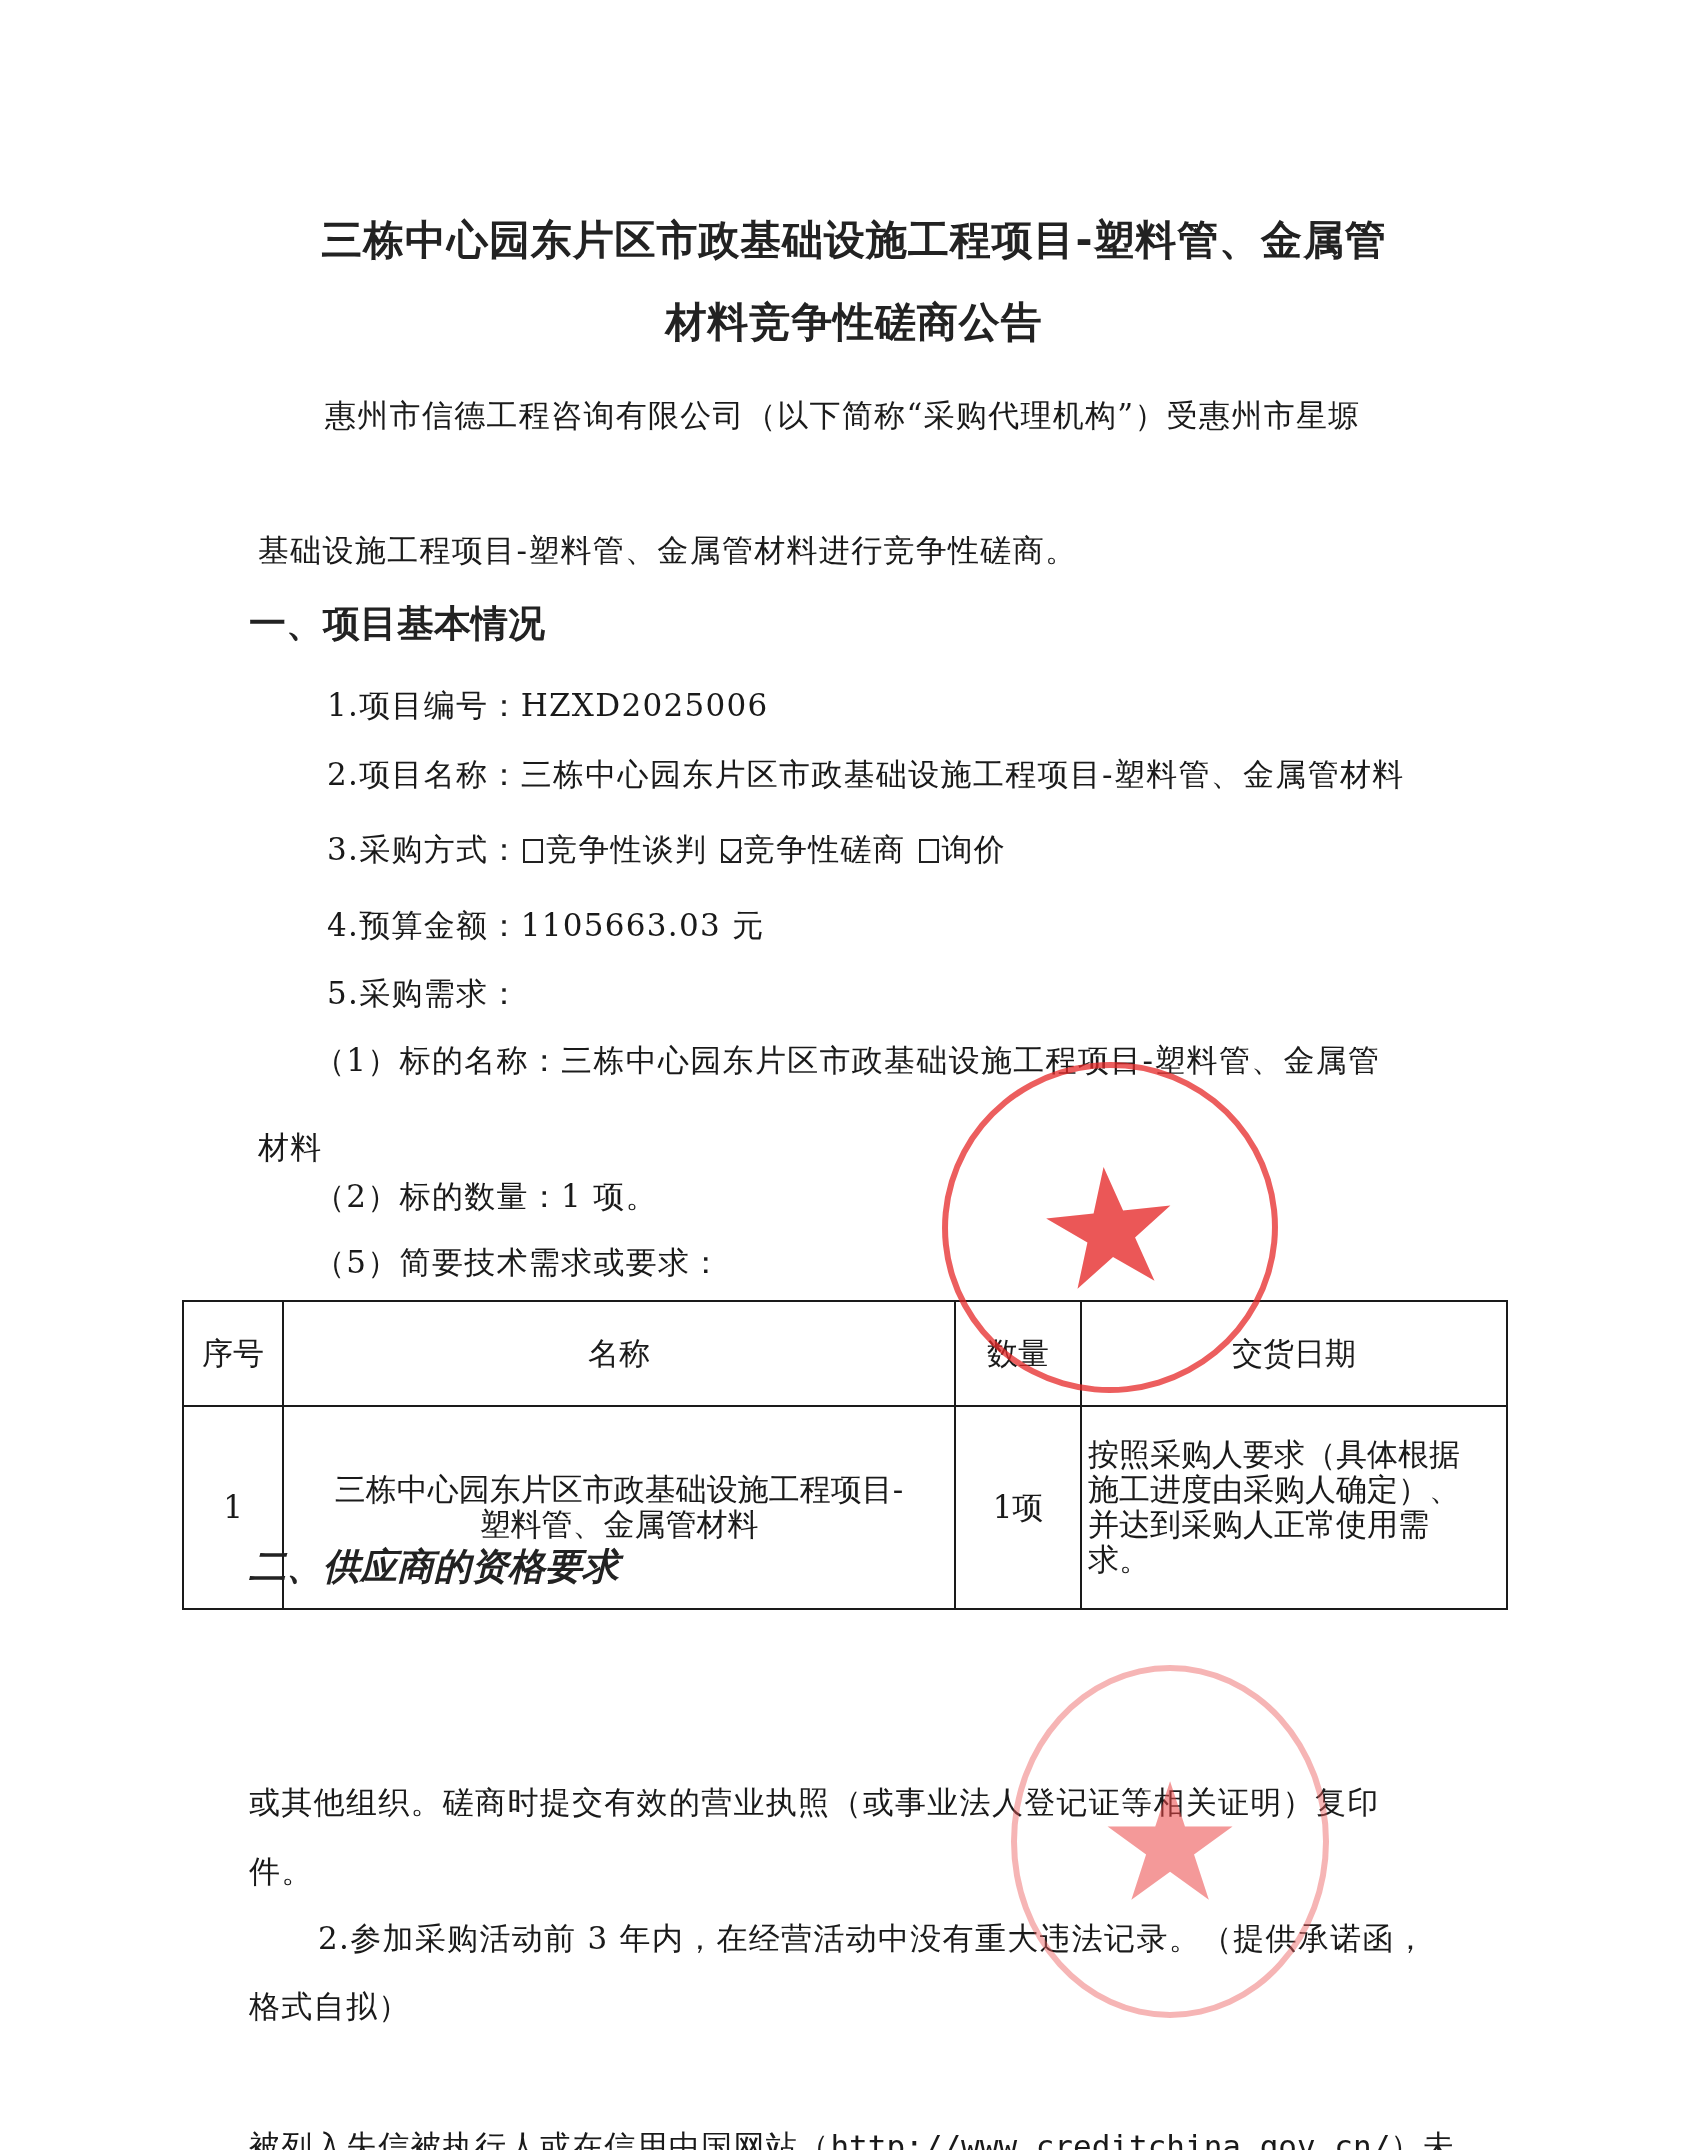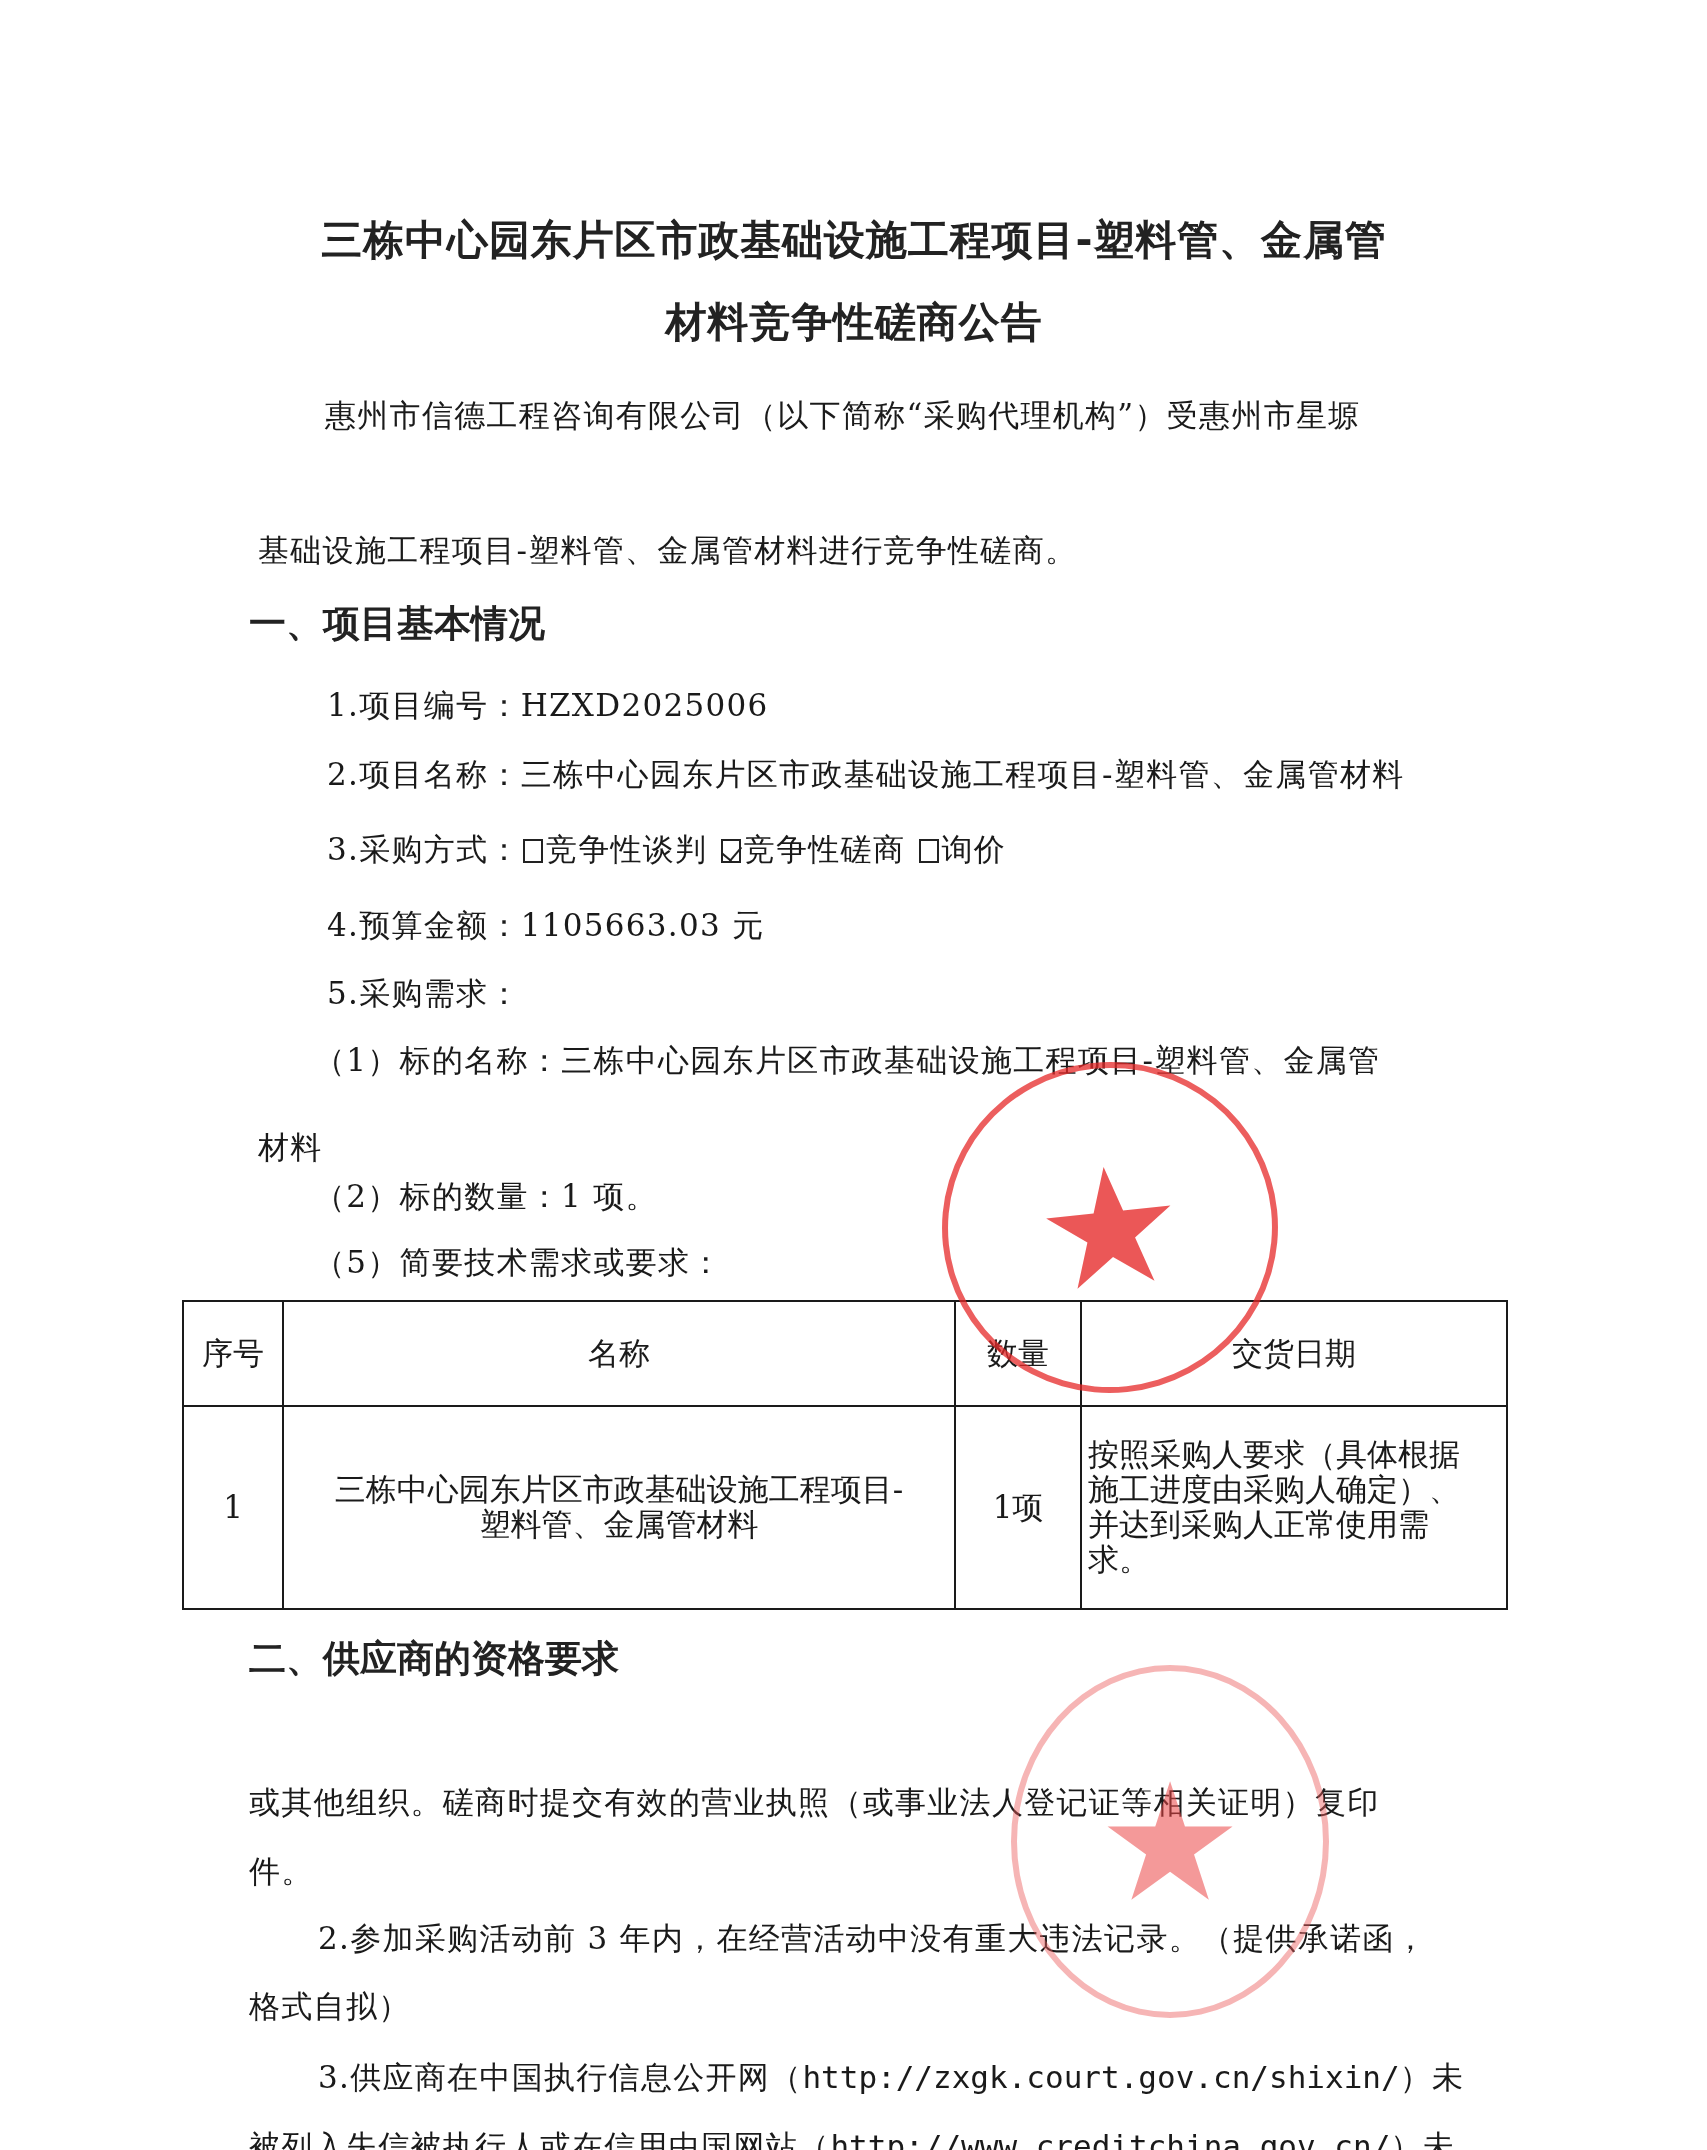--- a/index.html
+++ b/index.html
@@ -79,31 +79,28 @@
         <td class="left">
           <div>按照采购人要求（具体根据</div>
           <div>施工进度由采购人确定）、</div>
           <div>并达到采购人正常使用需</div>
           <div>求。</div>
         </td>
       </tr>
     </tbody>
   </table>
 
-  <div class="h2" style="left:249px; top:1637px;">二、供应商的资格要求</div>
+  <div class="h2" style="left:249px; top:1545px;font-style:italic;">二、供应商的资格要求</div>
 
   <div class="para" style="left:249px; top:1785px;">或其他组织。磋商时提交有效的营业执照（或事业法人登记证等相关证明）复印</div>
   <div class="para" style="left:249px; top:1854px;">件。</div>
 
   <div class="para" style="left:318px; top:1921px;">2.参加采购活动前 3 年内，在经营活动中没有重大违法记录。（提供承诺函，</div>
   <div class="para" style="left:249px; top:1989px;">格式自拟）</div>
 
-  <div class="para" style="left:318px; top:2060px;">
-    <span>3.供应商在中国执行信息公开网（</span><span class="mono">http://zxgk.court.gov.cn/shixin/</span><span>）未</span>
-  </div>
   <div class="para" style="left:249px; top:2129px;">
     <span>被列入失信被执行人或在信用中国网站（</span><span class="mono">http://www.creditchina.gov.cn/</span><span>）未</span>
   </div>
 
   <div class="stamp" style="left:942px; top:1062px; width:336px; height:331px; transform:rotate(-6deg);">
     <span class="star">★</span>
   </div>
   <div class="stamp faint" style="left:1011px; top:1665px; width:318px; height:353px;">
     <span class="star">★</span>
   </div>

